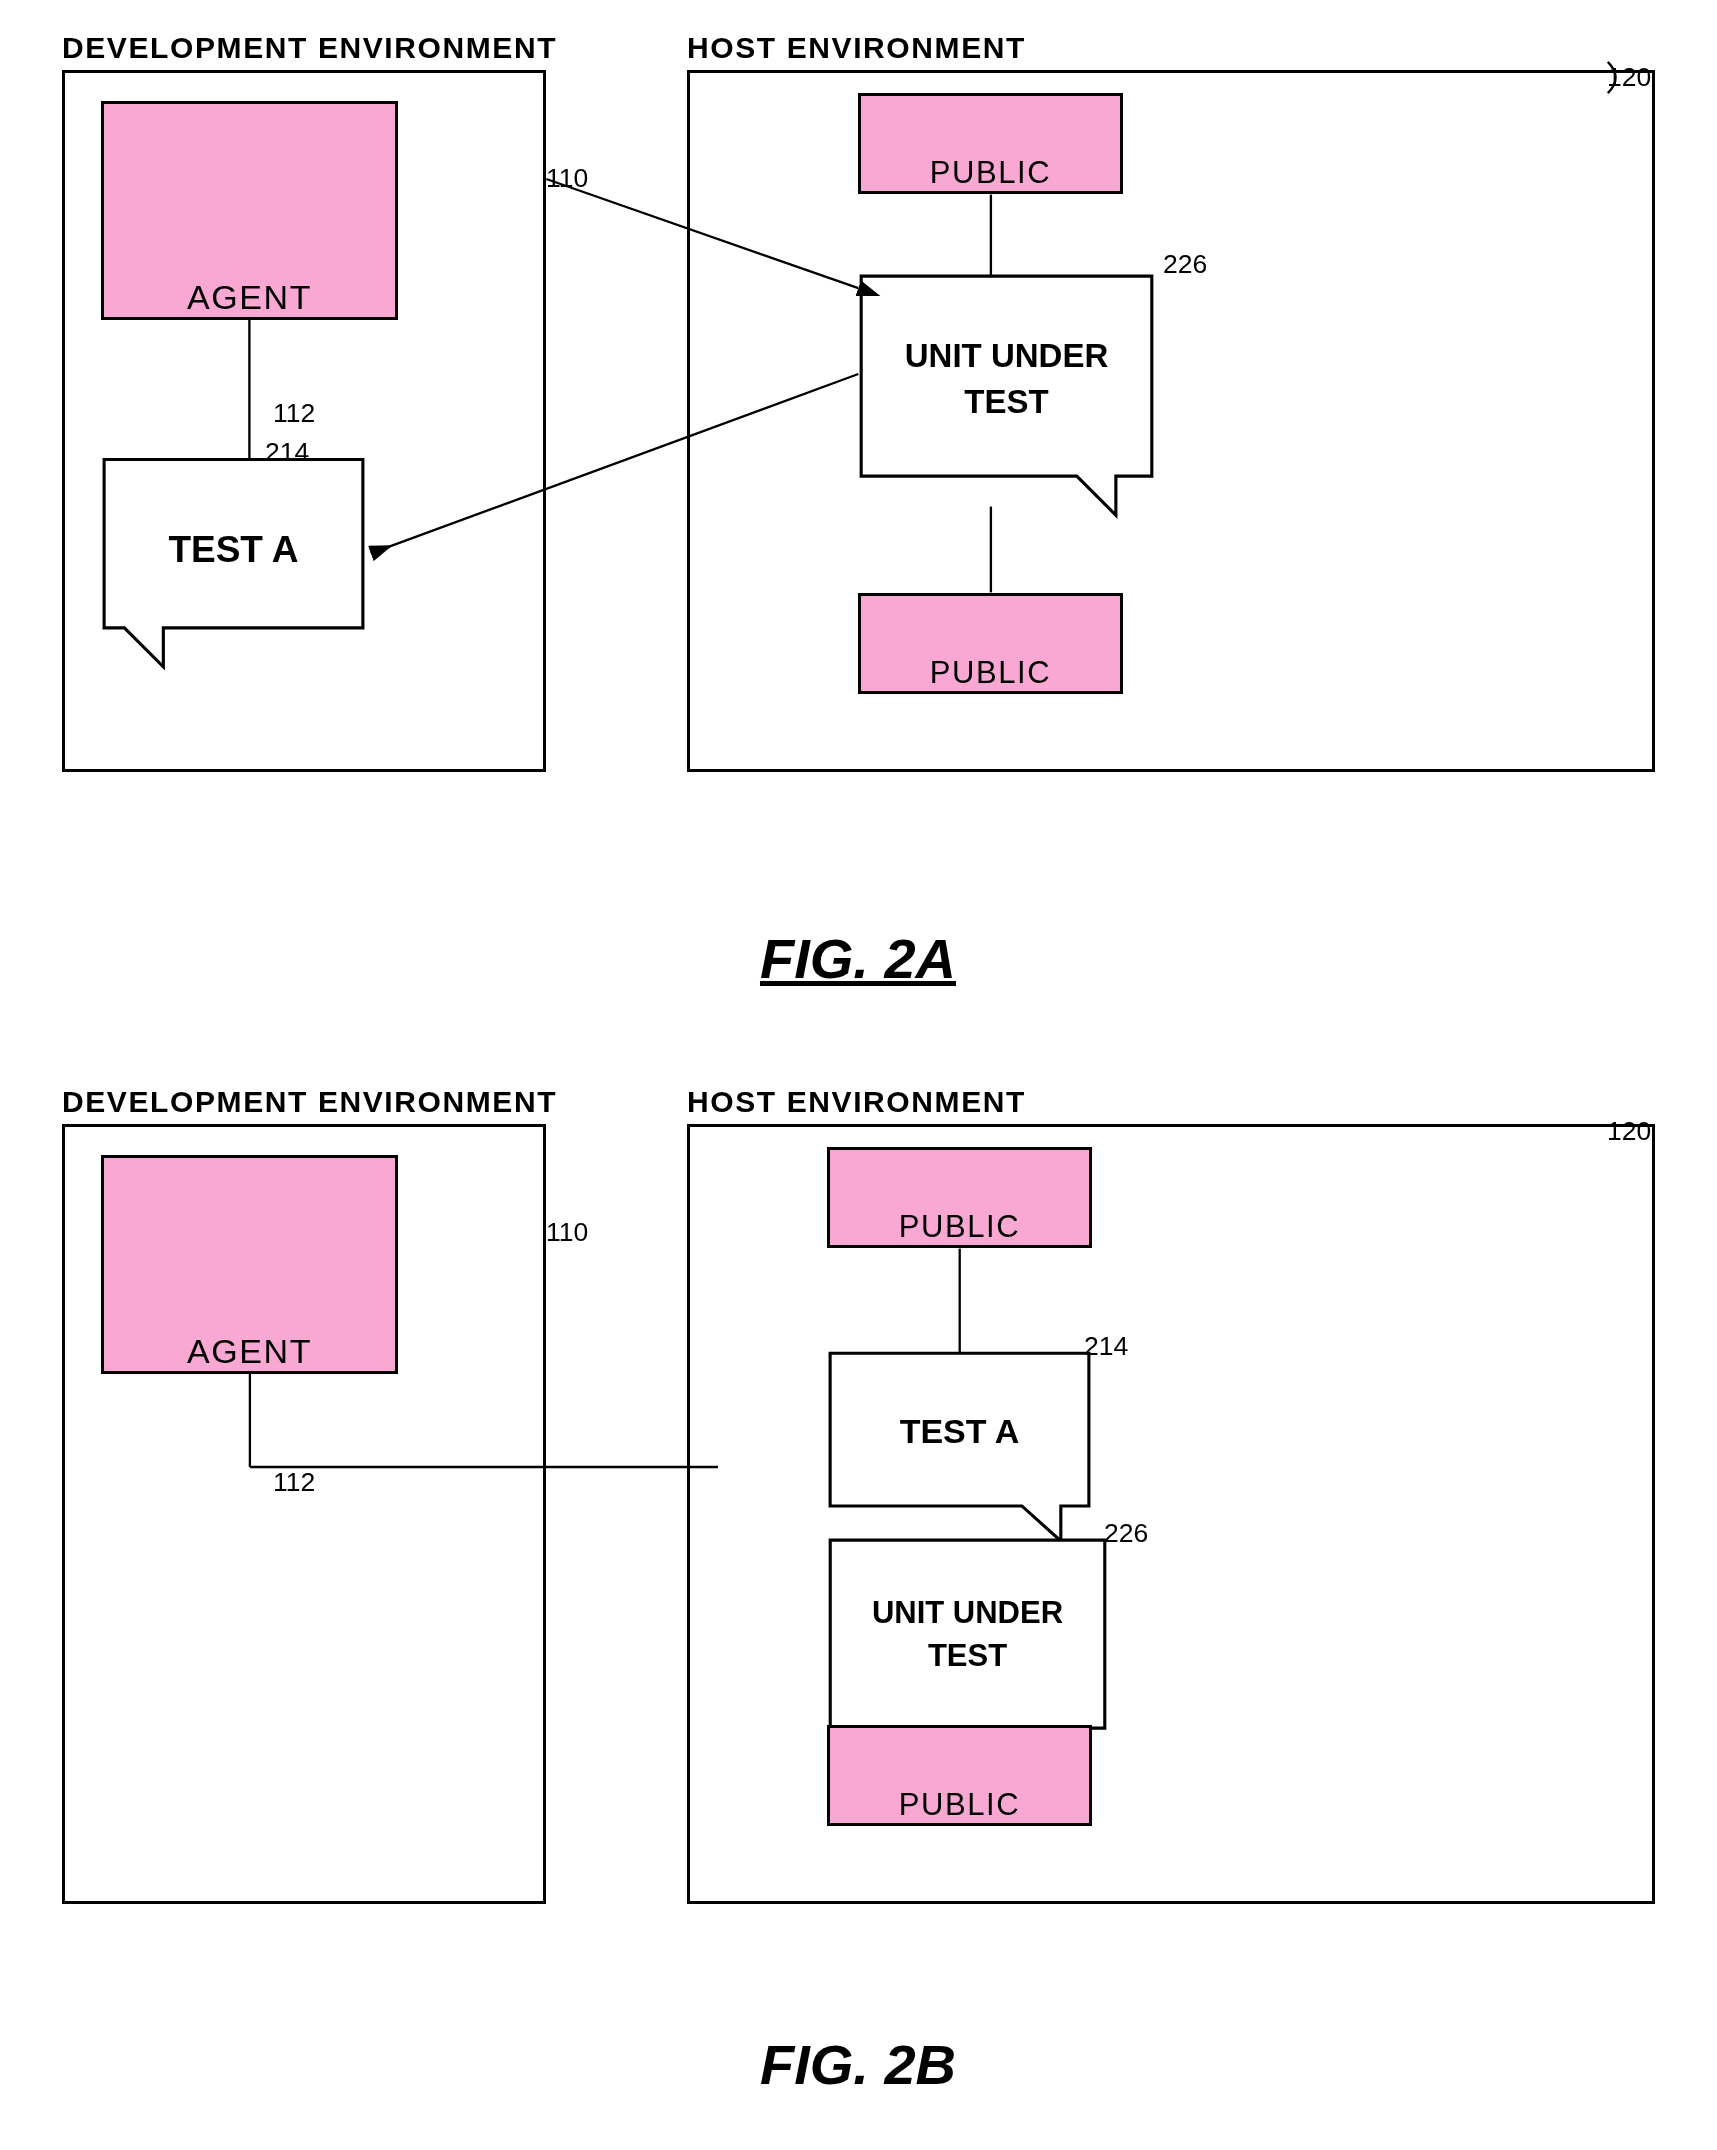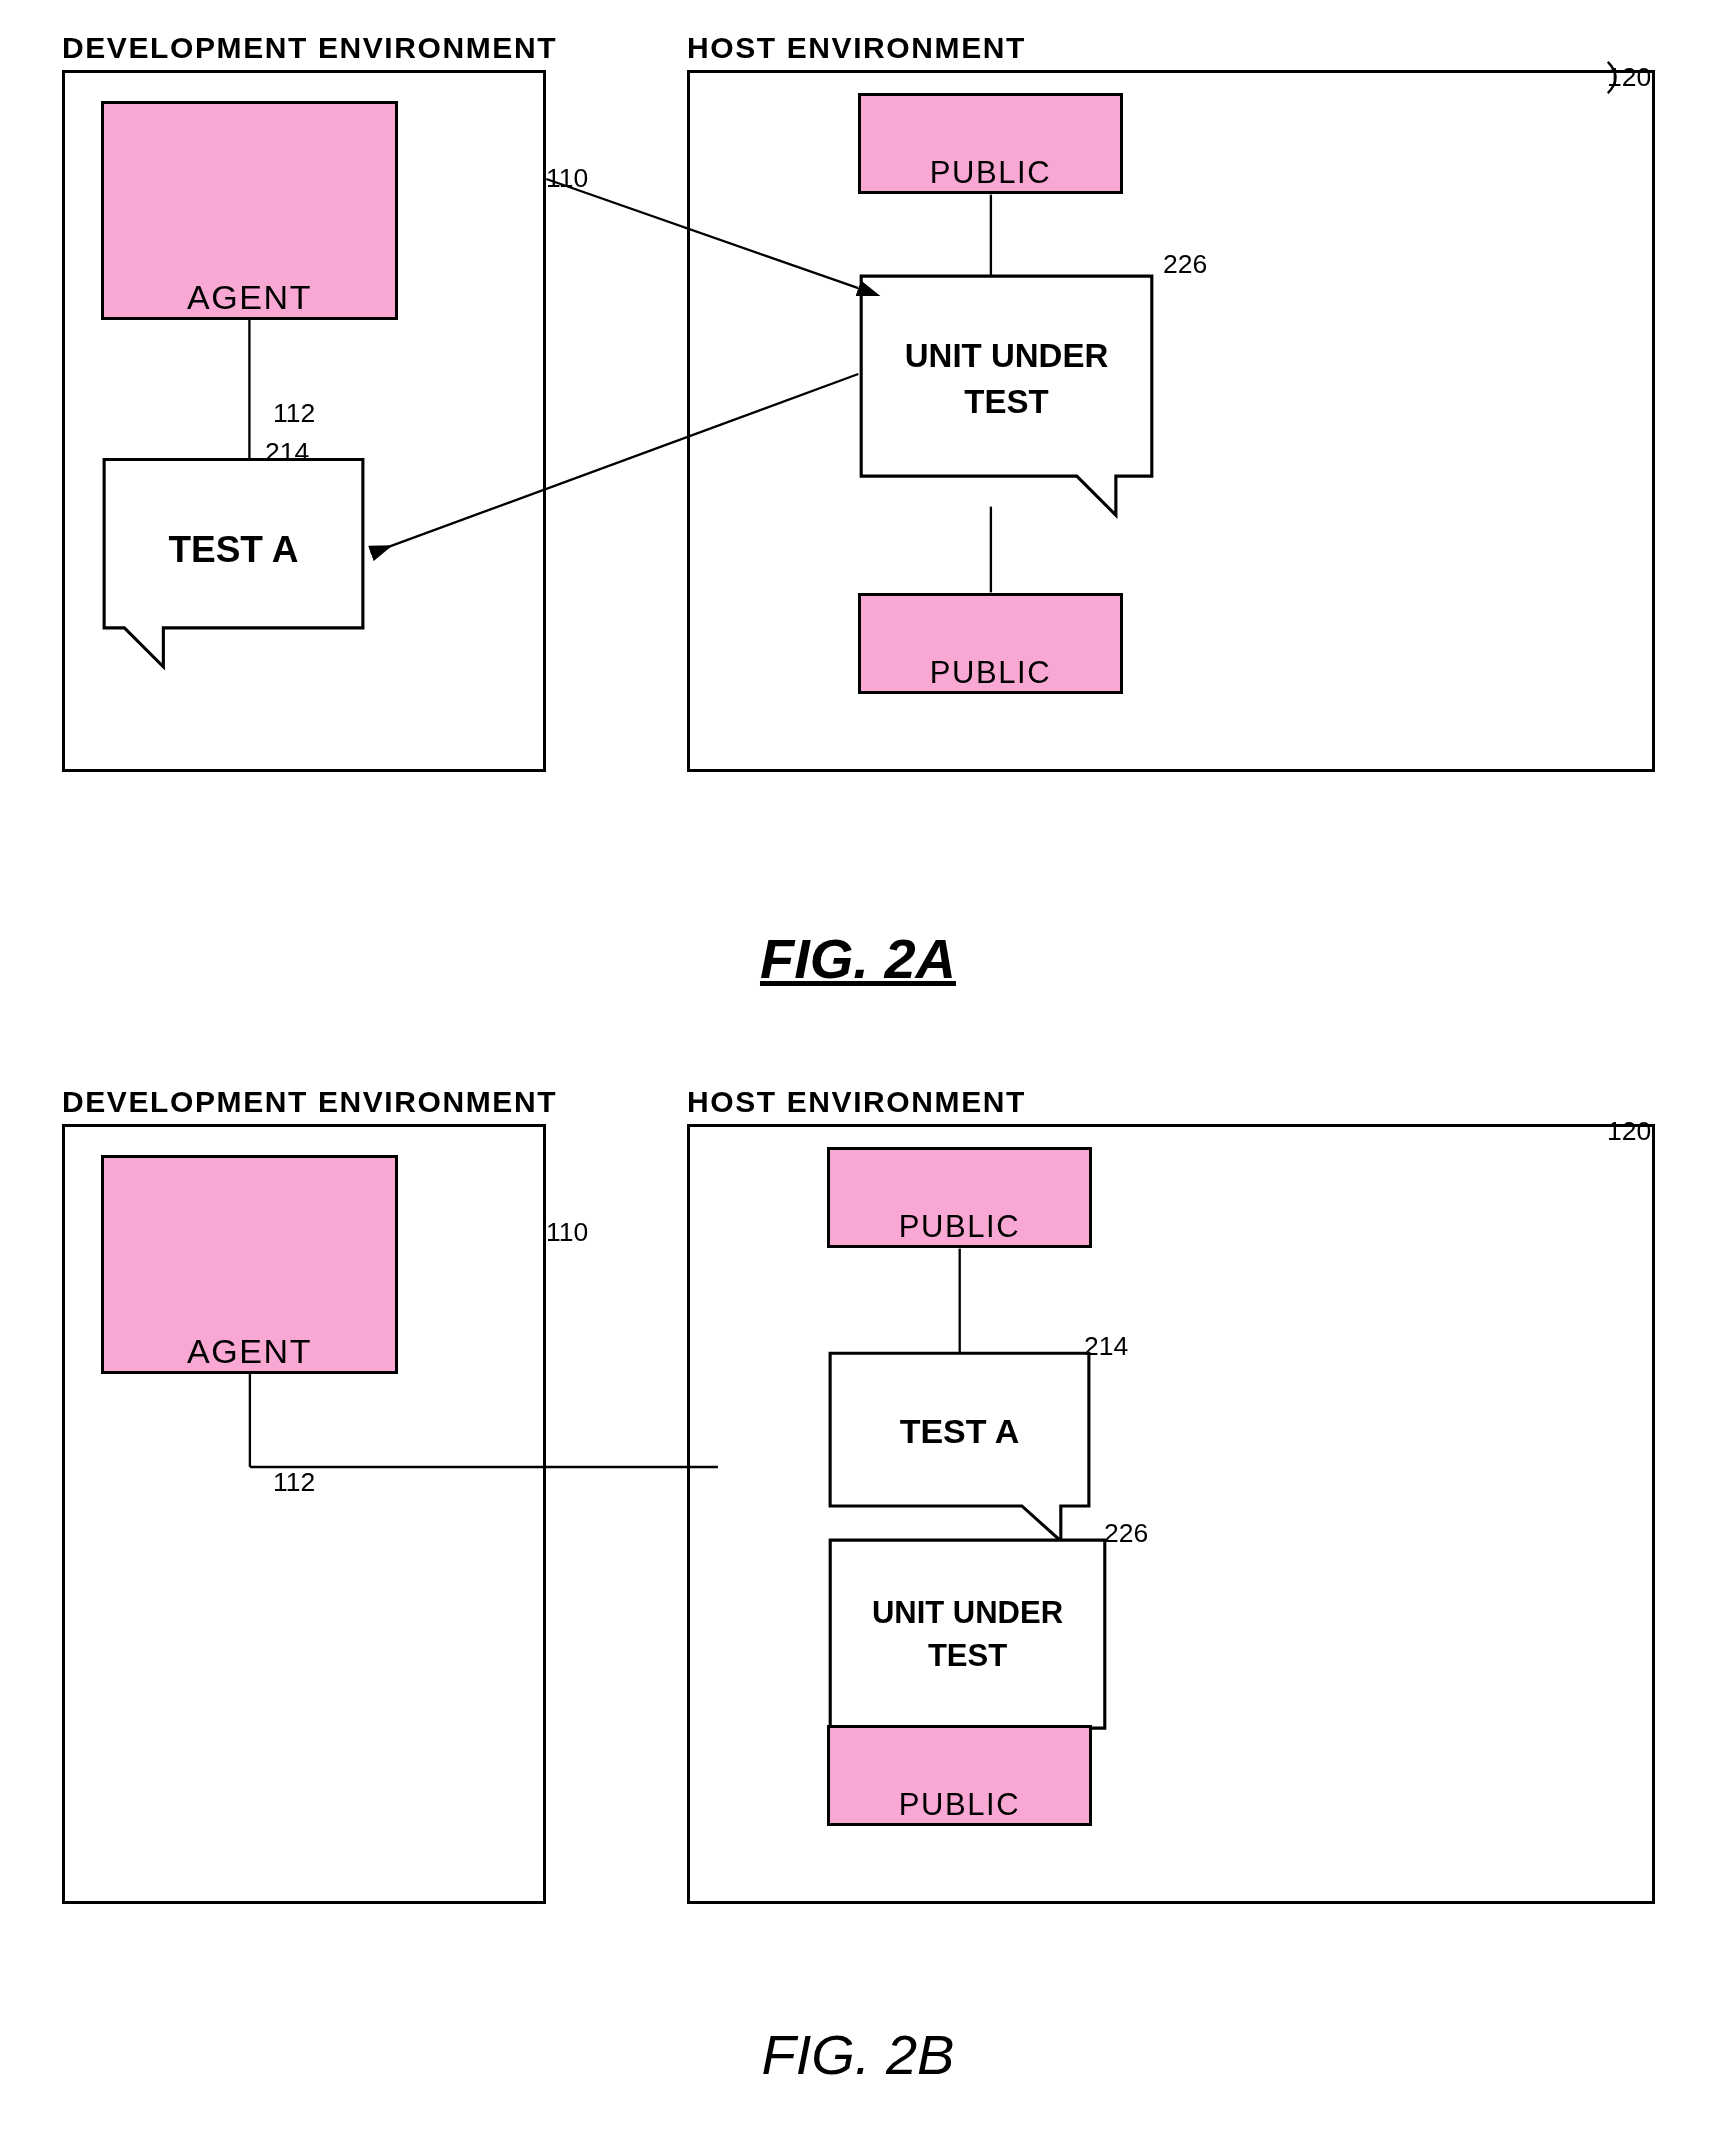--- a/index.html
+++ b/index.html
@@ -103,25 +103,25 @@
     .fig2b-container {
       position: absolute;
       top: 1077px;
       left: 31px;
       width: 1654px;
       height: 1030px;
     }
 
     .fig2b-label {
       position: absolute;
-      bottom: 20px;
+      bottom: 10px;
       left: 50%;
       transform: translateX(-50%);
       font-size: 56px;
-      font-weight: normal;
+      font-weight: bold;
       font-style: italic;
     }
 
     .dev-env-2b {
       position: absolute;
       top: 47px;
       left: 31px;
       width: 484px;
       height: 780px;
       border: 3.1px solid #000;

